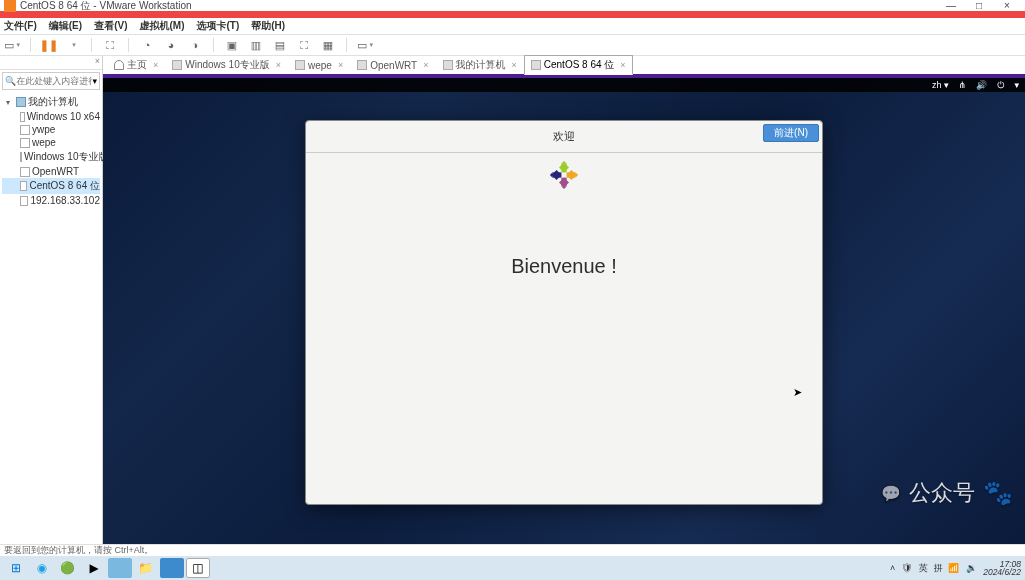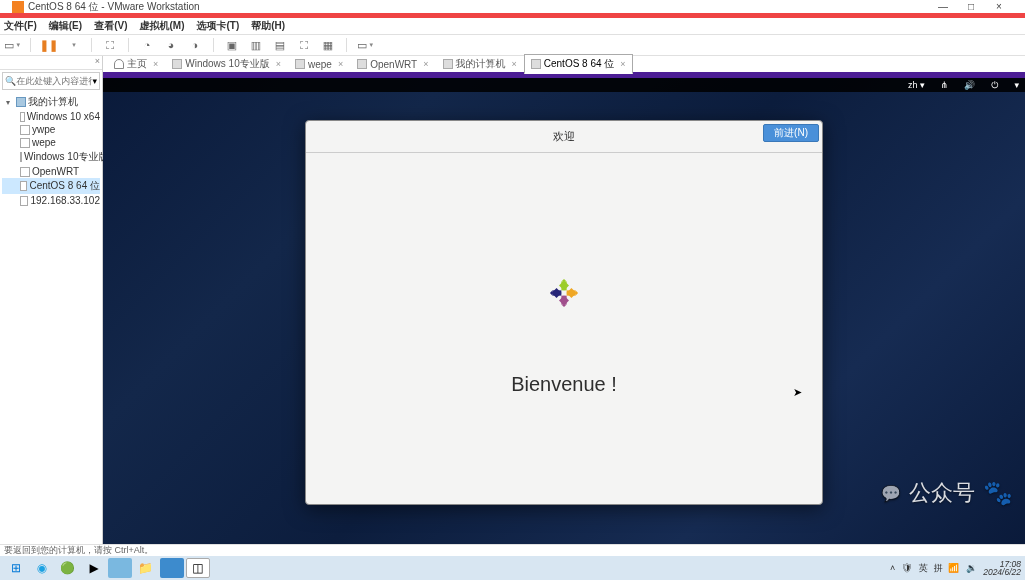--- a/index.html
+++ b/index.html
@@ -1,19 +1,19 @@
 <!DOCTYPE html>
 <html><head>
 <meta charset="utf-8">
 <style>
   * { box-sizing: border-box; margin: 0; padding: 0; font-family: "Microsoft YaHei", "Segoe UI", sans-serif; }
   body { width: 1025px; height: 580px; overflow: hidden; background: #fff; position: relative; }
 
   
-  .titlebar { height: 18px; background: #fff; display: flex; align-items: center; padding: 0 12px; font-size: 10px; color: #444; border-bottom: 5px solid #ef4444; }
+  .titlebar { height: 18px; background: #fff; display: flex; align-items: center; padding: 0 4px; font-size: 10px; color: #444; border-bottom: 7px solid #ef4444; }
   .titlebar .spacer { flex: 1; }
   .titlebar .winbtn { width: 28px; text-align: center; cursor: pointer; font-size: 10px; }
   .titlebar .vmw { width: 12px; height: 12px; background: #f48222; margin-right: 4px; display: inline-block; }
 
   
   .menubar { height: 16px; display: flex; align-items: center; padding: 0 4px; font-size: 10px; color: #333; }
   .menubar span { margin-right: 12px; cursor: pointer; font-weight: bold; }
 
   
   .toolbar { height: 22px; border-top: 1px solid #e0e0e0; border-bottom: 1px solid #e0e0e0; display: flex; align-items: center; padding: 0 4px; gap: 8px; }
@@ -36,42 +36,42 @@
   .library .tree .active { background: #cce8ff; }
   .ico { width: 10px; height: 10px; display: inline-block; }
   .ico.pc { background: #a8c8e0; border: 1px solid #6898c0; }
   .ico.vm { background: #fff; border: 1px solid #aaa; }
   .expander { font-size: 8px; color: #666; width: 8px; }
 
   
   .right { flex: 1; display: flex; flex-direction: column; }
 
   
-  .tabbar { height: 22px; background: #fff; border-bottom: 6px solid #4c1d95; display: flex; align-items: center; padding-left: 4px; font-size: 10px; }
+  .tabbar { height: 22px; background: #fff; border-bottom: 4px solid #4c1d95; display: flex; align-items: center; padding-left: 4px; font-size: 10px; }
   .tab { height: 20px; padding: 0 6px; display: flex; align-items: center; gap: 3px; border: 1px solid transparent; cursor: pointer; color: #555; }
   .tab.active { border: 1px solid #aaa; border-bottom: 1px solid #fff; background: #fff; color: #000; font-weight: 500; }
   .tab .close { font-size: 9px; color: #999; margin-left: 3px; }
   .tab .ic { width: 10px; height: 10px; background: #ddd; border: 1px solid #aaa; }
   .tab .ic.home { background: #fff; border: 1px solid #888; border-radius: 50% 50% 0 0; }
 
   
   .viewport { flex: 1; background: #000; position: relative; overflow: hidden; }
   .vm-desktop { position: absolute; inset: 0; background: linear-gradient(135deg, #0a1a3a 0%, #13274a 25%, #0c1d3d 50%, #162b52 75%, #0a1a3a 100%); }
 
   
-  .gnome-top { position: absolute; top: 0; left: 0; right: 0; height: 14px; background: rgba(0,0,0,0.85); display: flex; align-items: center; justify-content: flex-end; padding: 0 6px; gap: 16px; }
+  .gnome-top { position: absolute; top: 0; left: 0; right: 0; height: 14px; background: rgba(0,0,0,0.85); display: flex; align-items: center; justify-content: flex-end; padding: 0 6px; gap: 10px; }
   .gnome-top .lang { color: #fff; font-size: 9px; }
   .gnome-top .gicon { color: #fff; font-size: 9px; }
 
   
   .setup { position: absolute; left: 50%; top: 42px; transform: translateX(-50%); width: 518px; height: 385px; background: #f4f4f3; border: 1px solid #888; border-radius: 4px; box-shadow: 0 4px 20px rgba(0,0,0,0.5); }
   .setup-head { height: 32px; border-bottom: 1px solid #ccc; display: flex; align-items: center; position: relative; }
   .setup-title { position: absolute; left: 50%; transform: translateX(-50%); font-size: 11px; color: #333; }
   .setup-next { position: absolute; right: 3px; top: 3px; height: 18px; padding: 0 10px; background: #4a90d9; color: #fff; border: 1px solid #3a78b8; border-radius: 2px; font-size: 10px; cursor: pointer; display: flex; align-items: center; }
-  .setup-body { display: flex; flex-direction: column; align-items: center; justify-content: center; height: 360px; gap: 40px; }
+  .setup-body { display: flex; flex-direction: column; align-items: center; height: 360px; gap: 40px; }
   .centos-logo { width: 44px; height: 44px; margin-bottom: 18px; }
   .setup-welcome { font-size: 20px; color: #2e2e2e; font-weight: 400; }
 
   
   .cursor { position: absolute; font-size: 11px; color: #000; }
 
   
   .statusbar { height: 12px; font-size: 9px; color: #666; padding: 0 4px; border-top: 1px solid #e0e0e0; display: flex; align-items: center; }
 
   

